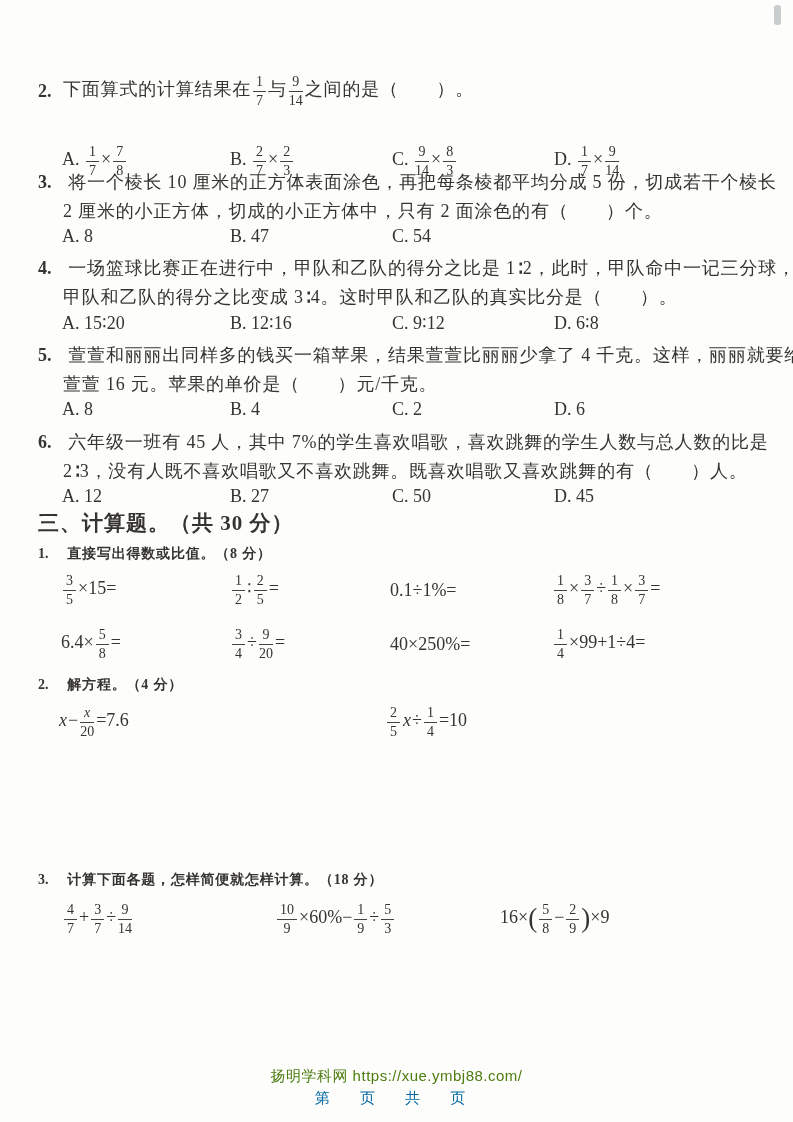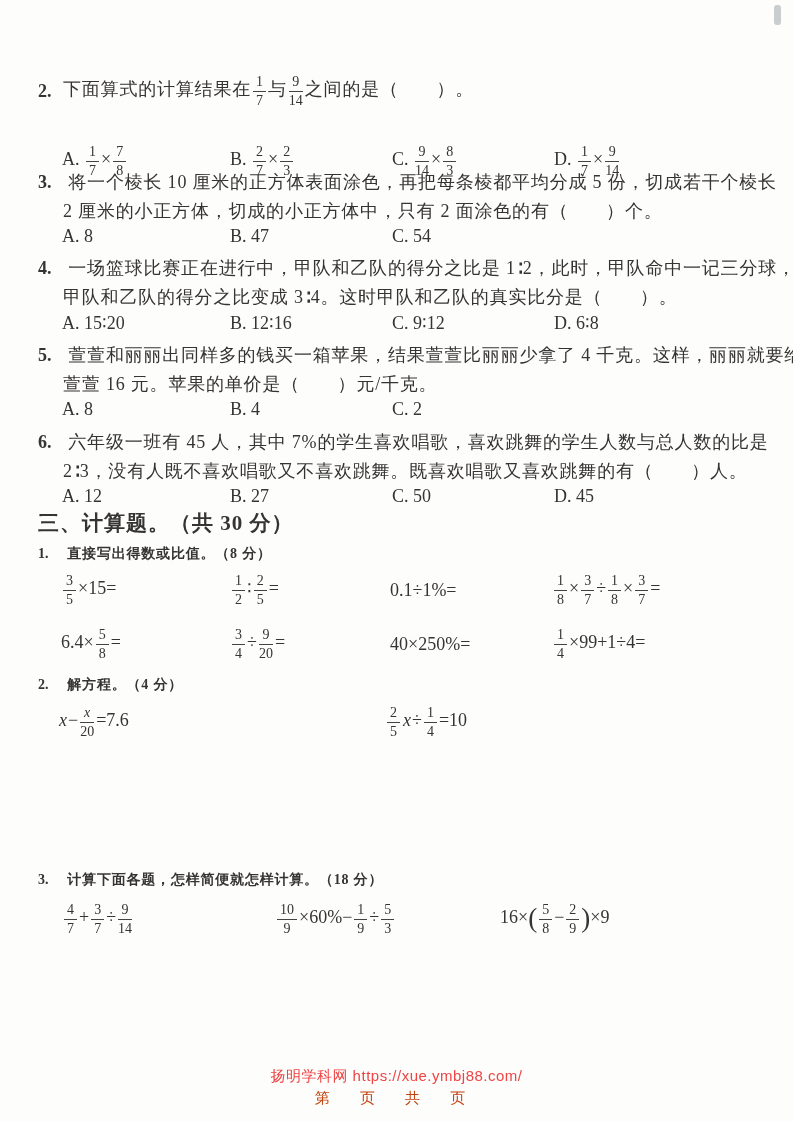--- a/index.html
+++ b/index.html
@@ -26,24 +26,24 @@
   
   .frac{display:inline-block;text-align:center;vertical-align:middle;margin:0 2px;
         font-size:14px;line-height:1.1;letter-spacing:0;}
   .frac .fnum{display:block;padding:0 3px 1px;border-bottom:1.3px solid #45433f;}
   .frac .fden{display:block;padding-top:1px;}
   .mvar{font-style:italic;padding:0 1px;font-family:"Liberation Serif",serif;}
   .paren{display:inline-block;font-size:27px;line-height:0.9;vertical-align:middle;
          font-weight:400;transform:translateY(-1px);}
   
   .footer-site{position:absolute;left:0;right:0;top:1067px;text-align:center;
-               font-family:"Liberation Sans",sans-serif;font-size:15px;color:#ef4444;
+               font-family:"Liberation Sans",sans-serif;font-size:15px;color:#4d7c0f;
                letter-spacing:0.5px;}
   .footer-page{position:absolute;left:0;right:0;top:1089px;text-align:center;
-               font-family:"Liberation Sans",sans-serif;font-size:15px;color:#c2410c;
+               font-family:"Liberation Sans",sans-serif;font-size:15px;color:#0369a1;
                letter-spacing:13px;font-weight:500;}
   .scrollbar-thumb{position:absolute;left:774px;top:5px;width:7px;height:20px;
                    background:#c9cdce;border-radius:3px;}
 </style>
 </head>
 <body>
 
 <div class="page">
 
   <div class="scrollbar-thumb"></div>
@@ -91,20 +91,21 @@
   <div class="blk" style="top:341px">
     <div class="stem-line">
       <span class="qnum">5.</span>
       <span>萱萱和丽丽出同样多的钱买一箱苹果，结果萱萱比丽丽少拿了 4 千克。这样，丽丽就要给</span>
     </div>
     <div class="stem-line stem-cont">萱萱 16 元。苹果的单价是（　　）元/千克。</div>
     <div class="opt-grid">
       <span>A. 8</span>
       <span>B. 4</span>
       <span>C. 2</span>
+      <span>D. 6</span>
     </div>
   </div>
 
   <div class="blk" style="top:428px">
     <div class="stem-line">
       <span class="qnum">6.</span>
       <span>六年级一班有 45 人，其中 7%的学生喜欢唱歌，喜欢跳舞的学生人数与总人数的比是</span>
     </div>
     <div class="stem-line stem-cont">2∶3，没有人既不喜欢唱歌又不喜欢跳舞。既喜欢唱歌又喜欢跳舞的有（　　）人。</div>
     <div class="opt-grid">

